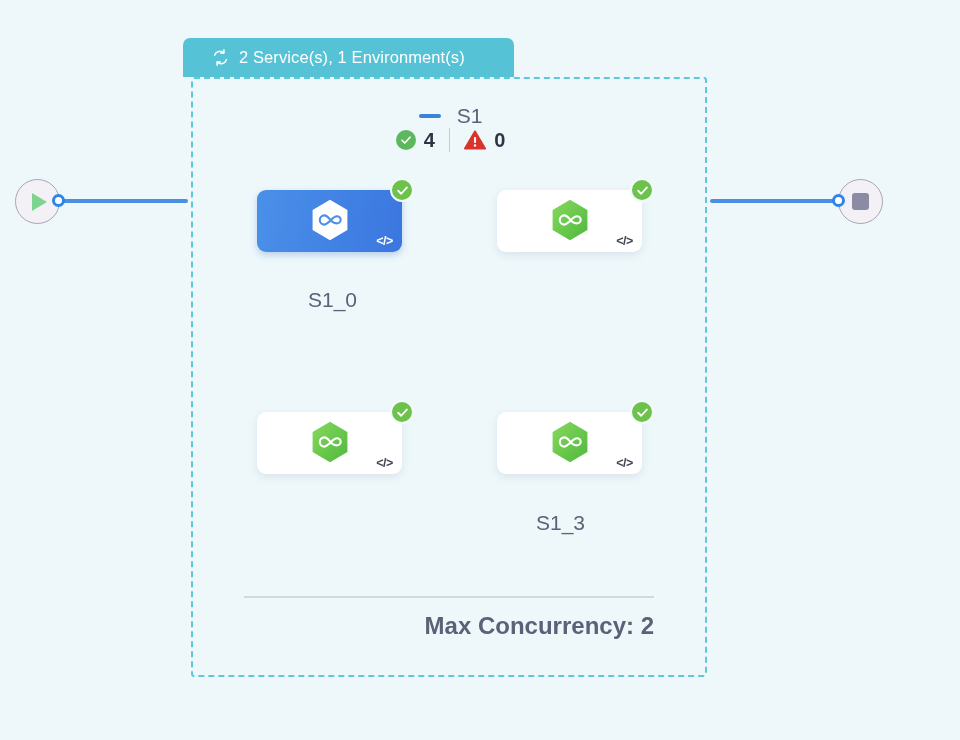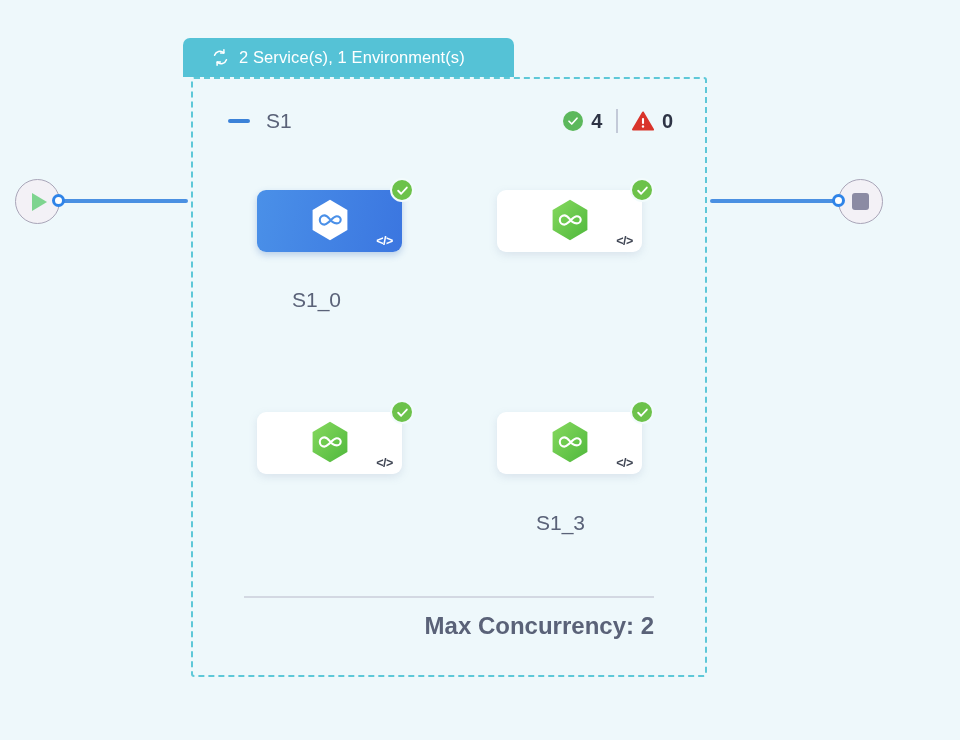--- a/index.html
+++ b/index.html
@@ -113,20 +113,21 @@
   
   .group-head-row {
     position: absolute;
     left: 228px;
     top: 104px;
     width: 445px;
     height: 34px;
     display: flex;
     align-items: center;
     justify-content: space-between;
+    flex-direction: column;
   }
   .collapse-group { display: flex; align-items: center; gap: 16px; }
   .minus-toggle {
     width: 22px;
     height: 4px;
     background: #3b82d8;
     border-radius: 2px;
     display: block;
   }
   .group-name {
@@ -215,21 +216,21 @@
     font-size: 21px;
     color: #5a6278;
     font-weight: 400;
   }
 
   
   .pos-n0 { left: 257px; top: 190px; }
   .pos-n1 { left: 497px; top: 190px; }
   .pos-n2 { left: 257px; top: 412px; }
   .pos-n3 { left: 497px; top: 412px; }
-  .pos-l0 { left: 244px; top: 288px; }
+  .pos-l0 { left: 260px; top: 288px; }
   .pos-l1 { left: 488px; top: 288px; }
   .pos-l2 { left: 248px; top: 511px; }
   .pos-l3 { left: 488px; top: 511px; }
 
   
   .footer-div {
     position: absolute;
     left: 244px;
     top: 596px;
     width: 410px;

